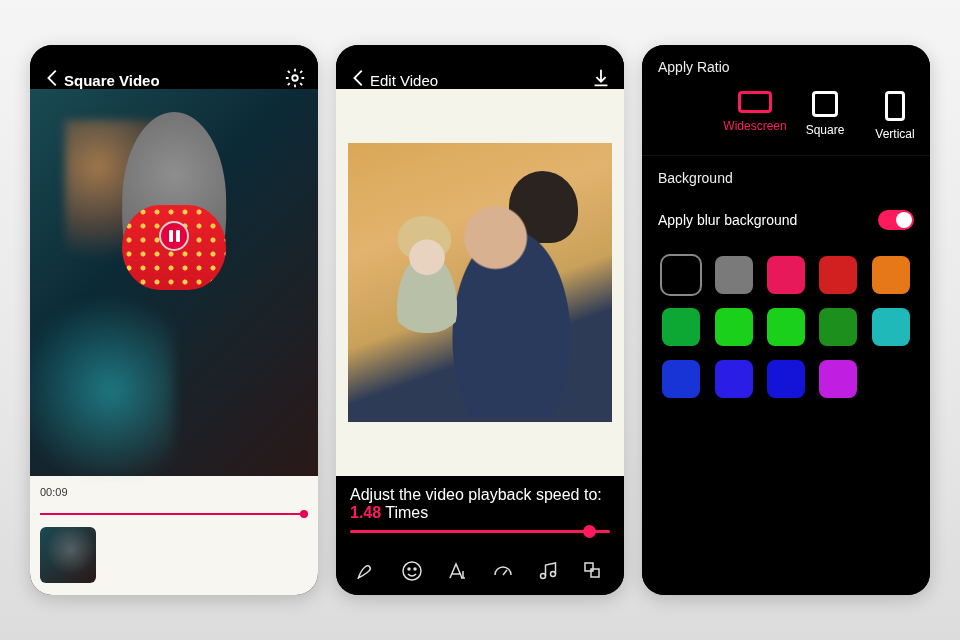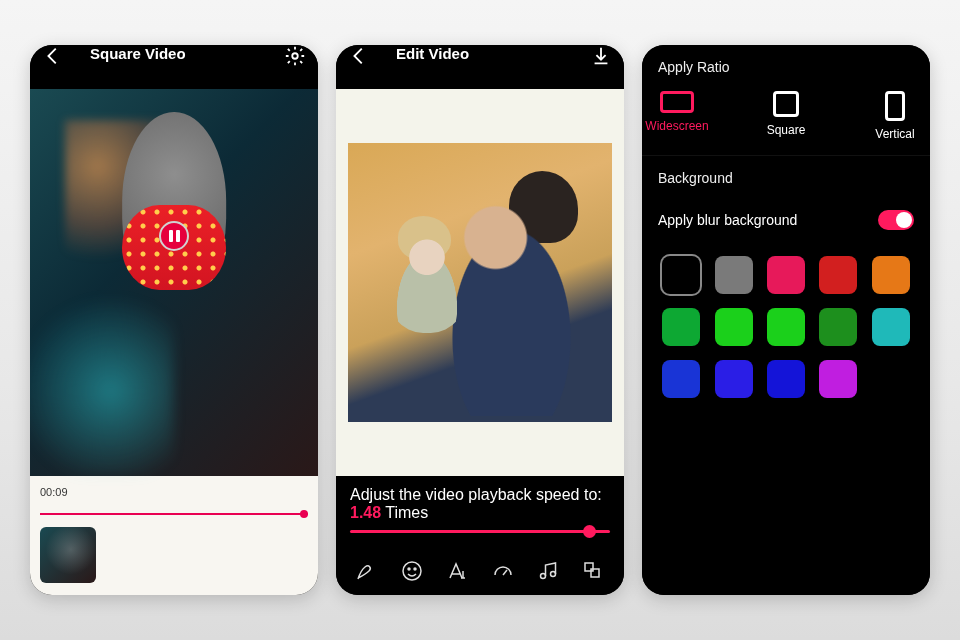--- a/index.html
+++ b/index.html
@@ -1,18 +1,18 @@
 <!DOCTYPE html>
 <html><head>
 <meta charset="utf-8">
 <style>
   *{box-sizing:border-box;margin:0;padding:0;font-family:-apple-system,Helvetica,Arial,sans-serif}
   body{width:960px;height:640px;background:linear-gradient(180deg,#f5f5f5 0%,#e8e8e8 60%,#dcdcdc 100%);display:flex;align-items:center;justify-content:center;gap:18px}
   .phone{width:288px;height:550px;background:#000;border-radius:22px;overflow:hidden;display:flex;flex-direction:column;box-shadow:0 4px 18px rgba(0,0,0,.18)}
-  .topbar{height:44px;background:#000;color:#fff;display:flex;align-items:flex-start;padding:0 12px;gap:26px}
+  .topbar{height:44px;background:#000;color:#fff;display:flex;align-items:flex-end;padding:0 12px;gap:0}
   .topbar .title{font-size:15px;font-weight:600;flex:1}
   .ico{width:22px;height:22px;display:flex;align-items:center;justify-content:center;color:#fff}
   .ico svg{width:100%;height:100%;stroke:#fff;fill:none;stroke-width:2}
 
   
   .s1-video{flex:1;position:relative;background:linear-gradient(135deg,#1a4a52 0%,#0c2a36 40%,#2a1818 100%)}
   .s1-video::before{content:"";position:absolute;top:8%;left:12%;width:38%;height:40%;background:radial-gradient(circle at 30% 30%,rgba(255,160,80,.6),rgba(255,120,60,.25) 45%,transparent 70%);filter:blur(4px)}
   .s1-video::after{content:"";position:absolute;bottom:0;left:-5%;width:55%;height:55%;background:radial-gradient(circle at 60% 60%,rgba(40,200,210,.5),transparent 60%);filter:blur(6px)}
   .s1-person{position:absolute;top:6%;left:50%;transform:translateX(-50%);width:36%;height:46%;border-radius:50% 50% 40% 40%;background:radial-gradient(circle at 50% 35%,#8e8e8e,#6e6e6e 60%,#555)}
   .s1-garland{position:absolute;top:30%;left:32%;width:36%;height:22%;background:radial-gradient(circle,#ffcf6b 2px,transparent 3px) 0 0/14px 14px,linear-gradient(#c62a2f,#b01e28);border-radius:40%/55%;filter:saturate(1.3)}
@@ -37,21 +37,21 @@
   .s2-speed-line .val{color:#ff1a5e;font-weight:600}
   .s2-slider{width:100%;height:3px;background:#ff1a5e;position:relative;border-radius:2px}
   .s2-slider::after{content:"";position:absolute;right:14px;top:-5px;width:13px;height:13px;background:#ff1a5e;border-radius:50%}
   .s2-tools{height:48px;background:#000;display:flex;align-items:center;justify-content:space-around;padding:0 8px}
   .s2-tools .tico{width:24px;height:24px}
   .s2-tools svg{width:100%;height:100%;stroke:#ddd;fill:none;stroke-width:1.5}
 
   
   .s3-body{flex:1;background:#000;color:#fff;overflow:auto}
   .s3-sec-title{font-size:14px;padding:14px 16px 10px;color:#eee}
-  .s3-ratios{display:flex;justify-content:space-between;padding:6px 0 14px;border-bottom:1px solid #111}
+  .s3-ratios{display:flex;justify-content:flex-end;padding:6px 0 14px;border-bottom:1px solid #111}
   .s3-ratio{display:flex;flex-direction:column;align-items:center;gap:6px;width:70px}
   .r-shape{border:3px solid #fff;border-radius:4px}
   .r-wide{width:34px;height:22px;border-color:#ff1a5e}
   .r-sq{width:26px;height:26px}
   .r-vert{width:20px;height:30px}
   .r-label{font-size:12px}
   .r-label.sel{color:#ff1a5e}
   .s3-blur-row{display:flex;align-items:center;justify-content:space-between;padding:14px 16px;font-size:14px}
   .toggle{width:36px;height:20px;border-radius:10px;background:#4a4a4a;position:relative}
   .toggle.on{background:#ff1a5e}
@@ -91,21 +91,21 @@
   </div>
 </div>
 
 <div class="phone">
   <div class="topbar">
     <div class="ico">
       <svg viewBox="0 0 24 24">
           <polyline points="15 4 7 12 15 20"></polyline>
         </svg>
     </div>
-    <div class="title" style="font-weight:700">Edit Video</div>
+    <div class="title" style="font-weight:400">Edit Video</div>
     <div class="ico">
       <svg viewBox="0 0 24 24">
           <path d="M12 3v12"></path>
           <polyline points="7 11 12 16 17 11"></polyline>
           <path d="M5 20h14"></path>
         </svg>
     </div>
   </div>
   <div class="s2-canvas">
     <div class="s2-photo">

